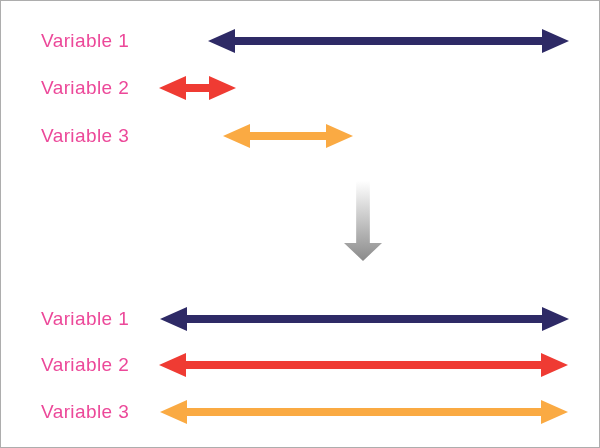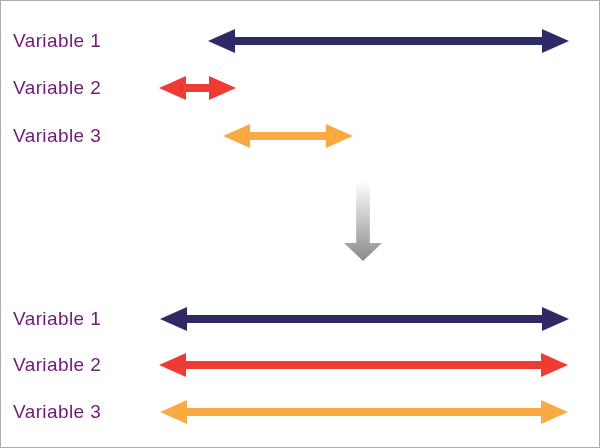--- a/index.html
+++ b/index.html
@@ -11,26 +11,26 @@
   .canvas {
     position: relative;
     width: 598px;
     height: 446px;
     border: 1px solid #adadad;
     background: #ffffff;
     overflow: hidden;
   }
   .var-label {
     position: absolute;
-    left: 12px;
+    left: 40px;
     height: 24px;
     line-height: 24px;
     font-size: 19px;
     letter-spacing: 0.4px;
-    color: #701a75;
+    color: #ec4899;
     white-space: nowrap;
   }
   .lbl-t1 { top: 28px; }
   .lbl-t2 { top: 75px; }
   .lbl-t3 { top: 123px; }
   .lbl-b1 { top: 306px; }
   .lbl-b2 { top: 352px; }
   .lbl-b3 { top: 399px; }
   .arrow {
     position: absolute;

